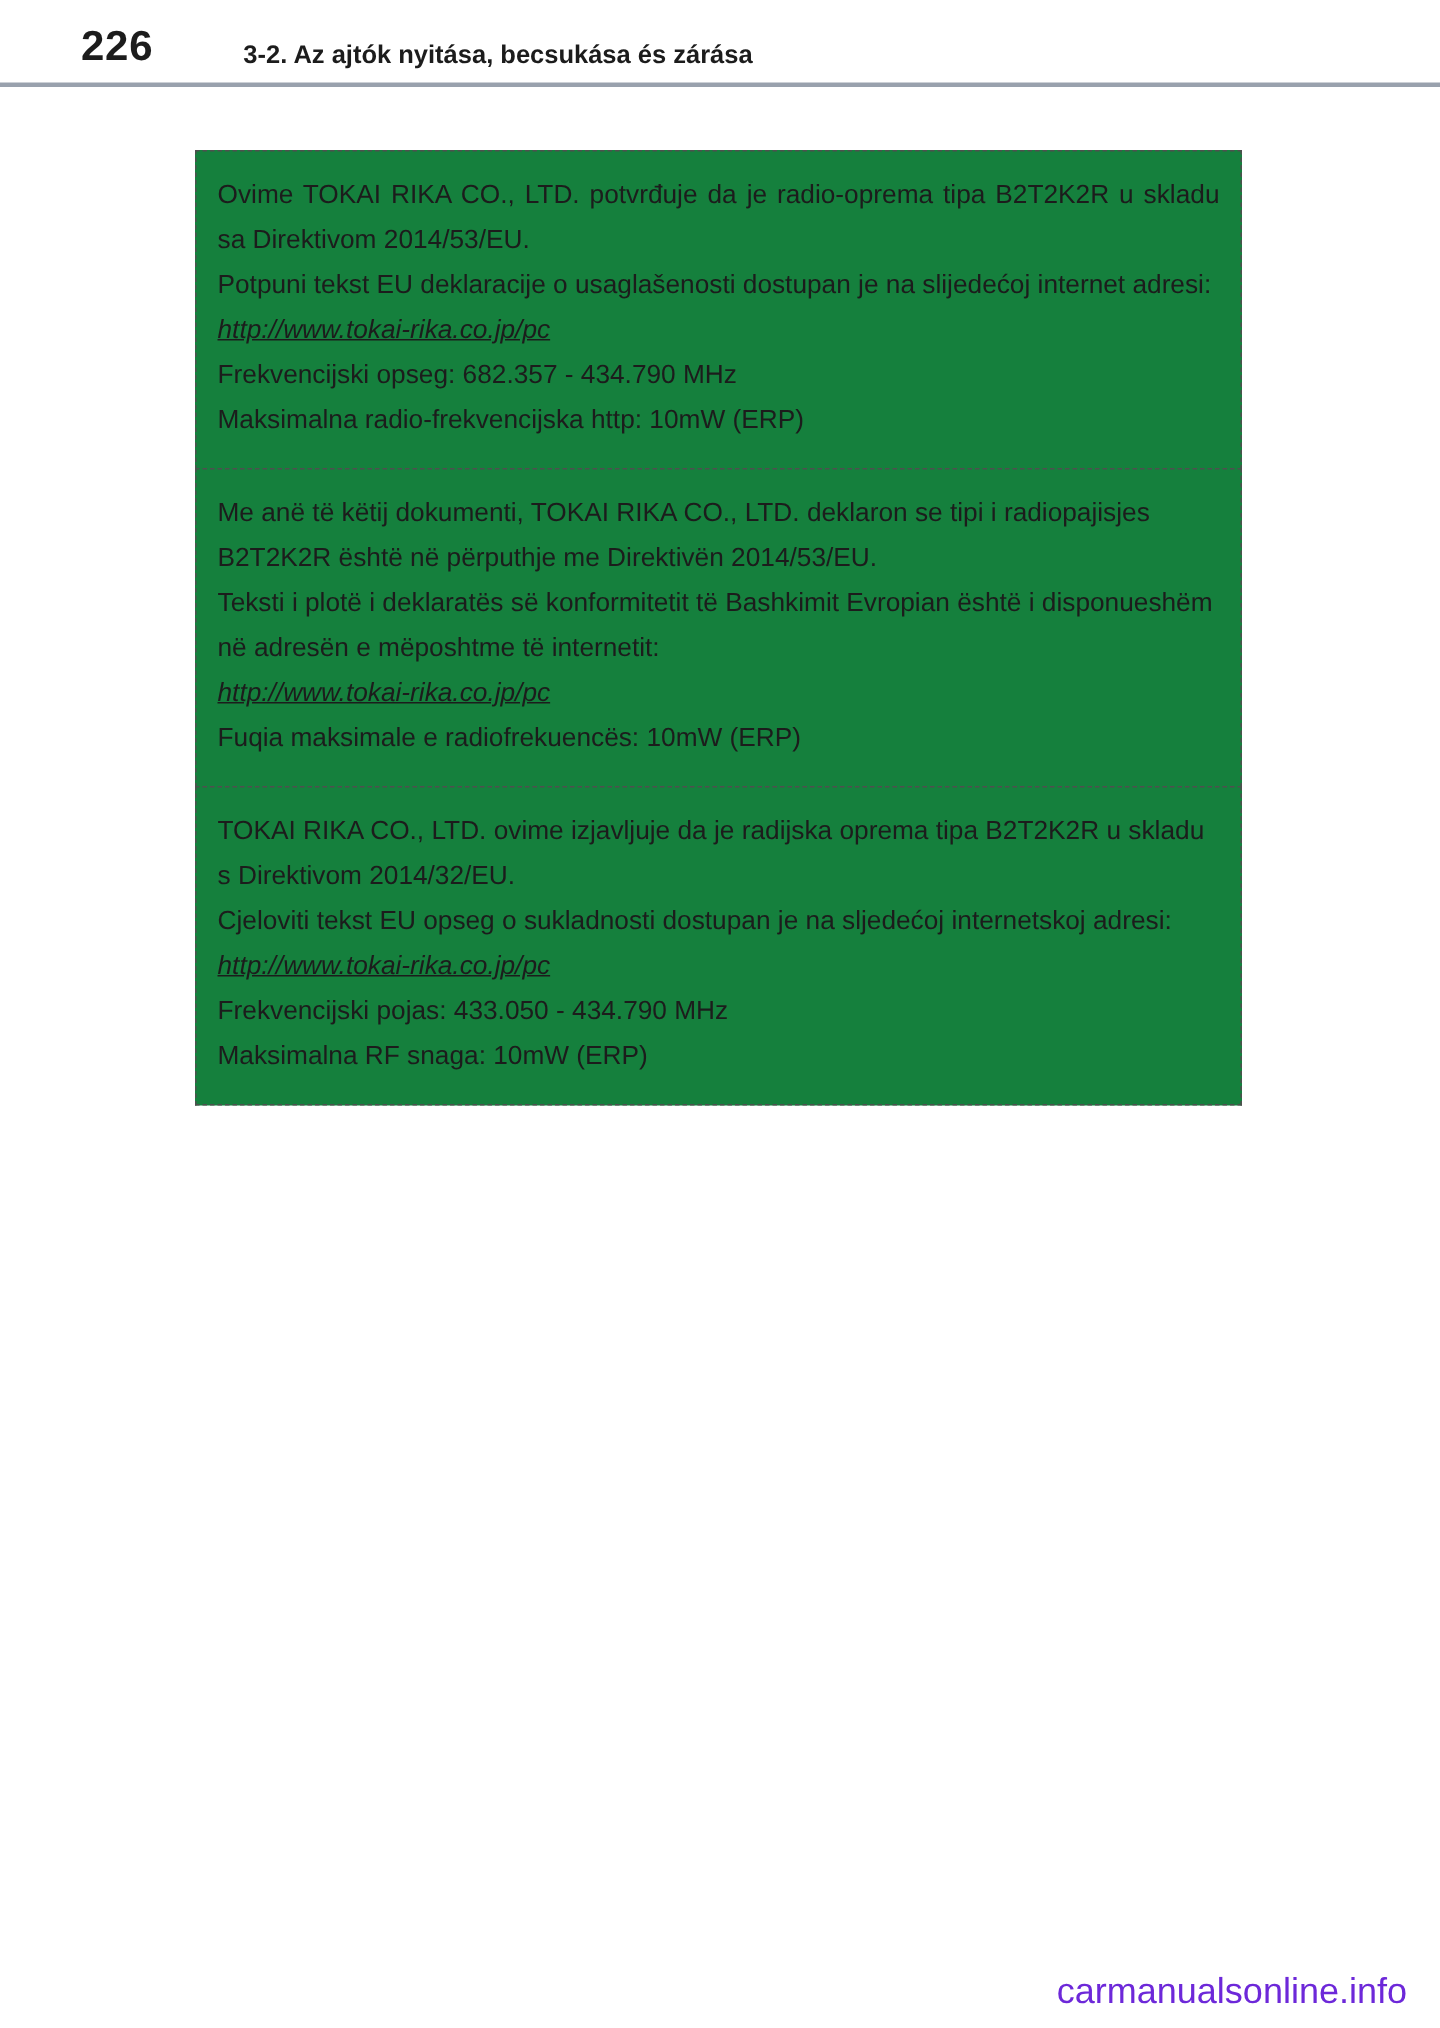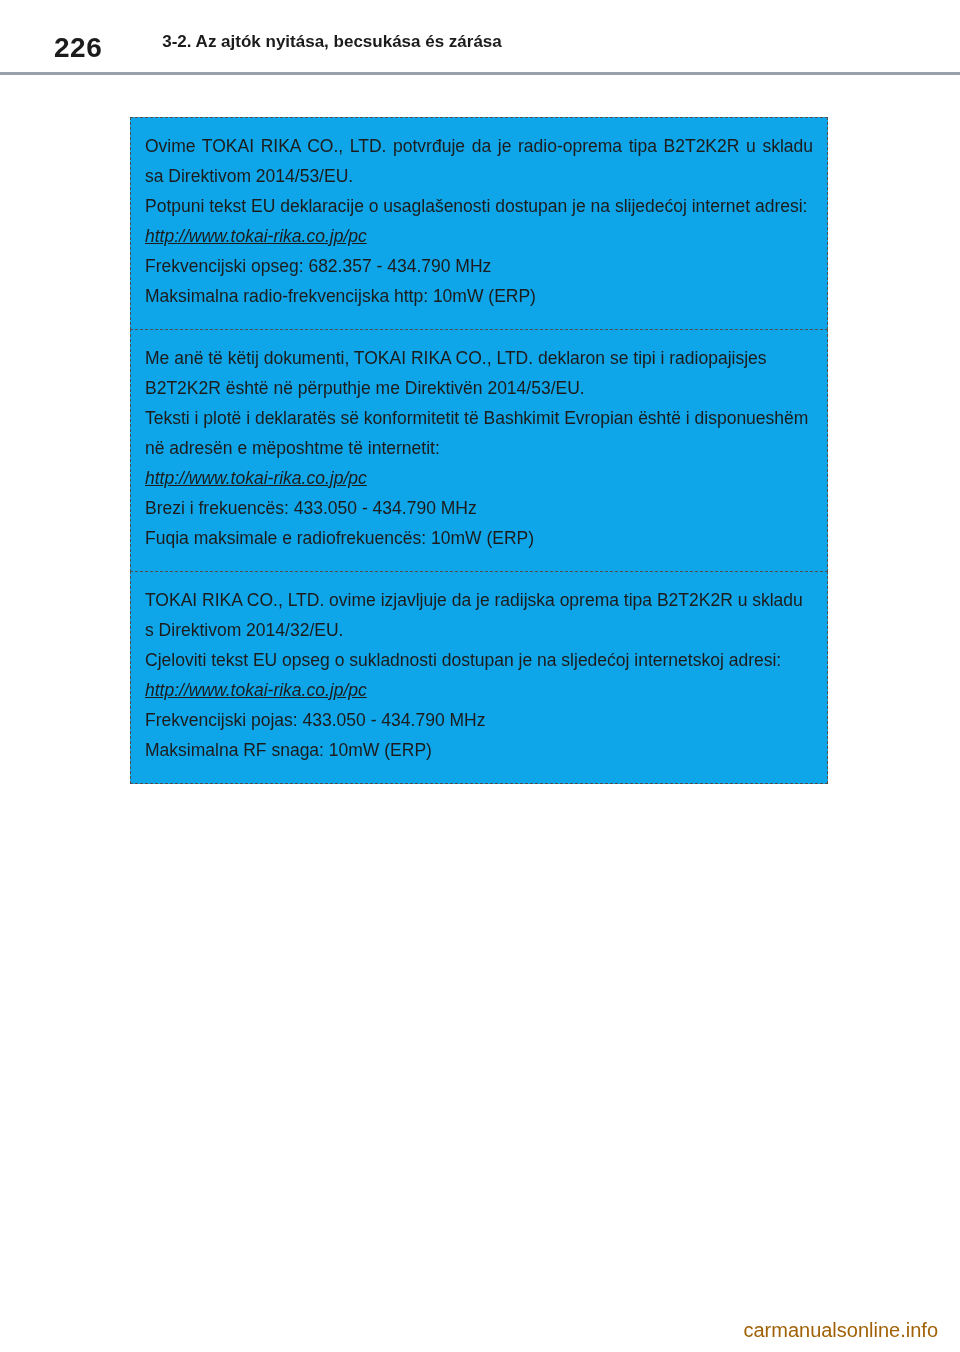--- a/index.html
+++ b/index.html
@@ -10,22 +10,22 @@
     background: #ffffff;
     font-family: "Liberation Sans", sans-serif;
     color: #1c1c1c;
     position: relative;
     overflow: hidden;
   }
 
   
   .page-header {
     display: flex;
-    align-items: flex-start;
-    padding: 32px 0 8px 54px;
+    align-items: flex-end;
+    padding: 15px 0 8px 54px;
   }
   .page-number {
     font-size: 28px;
     font-weight: bold;
     letter-spacing: 0.5px;
   }
   .chapter-title {
     font-size: 17px;
     font-weight: bold;
     margin-left: 60px;
@@ -37,21 +37,21 @@
   }
 
   
   .content {
     margin: 42px 0 0 130px;
     width: 698px;
   }
   .decl-box {
     border: 1px dashed #4f4f4f;
     padding: 13px 14px 18px 14px;
-    background: #0ea5e9;
+    background: #15803d;
   }
   .decl-box + .decl-box { margin-top: -1px; }
 
   .decl-box p {
     margin: 0;
     font-size: 17.5px;
     line-height: 30px;
   }
   .gap { margin-top: 30px; }
   .justify {
@@ -62,22 +62,22 @@
     text-decoration: underline;
     cursor: pointer;
     font-style: italic;
   }
 
   
   .watermark {
     position: absolute;
     right: 22px;
     bottom: 10px;
-    font-size: 20px;
-    color: #a16207;
+    font-size: 24px;
+    color: #6d28d9;
   }
 </style>
 </head>
 <body>
 
 <div class="page">
 
   <header class="page-header">
     <span class="page-number">226</span>
     <span class="chapter-title">3-2. Az ajtók nyitása, becsukása és zárása</span>
@@ -91,21 +91,20 @@
       <p class="gap">Potpuni tekst EU deklaracije o usaglašenosti dostupan je na slijedećoj internet adresi:</p>
       <p class="url">http://www.tokai-rika.co.jp/pc</p>
       <p class="gap">Frekvencijski opseg: 682.357 - 434.790 MHz</p>
       <p>Maksimalna radio-frekvencijska http: 10mW (ERP)</p>
     </section>
 
     <section class="decl-box">
       <p class="statement">Me anë të këtij dokumenti, TOKAI RIKA CO., LTD. deklaron se tipi i radiopajisjes B2T2K2R është në përputhje me Direktivën 2014/53/EU.</p>
       <p class="gap">Teksti i plotë i deklaratës së konformitetit të Bashkimit Evropian është i disponueshëm në adresën e mëposhtme të internetit:</p>
       <p class="url">http://www.tokai-rika.co.jp/pc</p>
-      <p class="gap">Brezi i frekuencës: 433.050 - 434.790 MHz</p>
       <p>Fuqia maksimale e radiofrekuencës: 10mW (ERP)</p>
     </section>
 
     <section class="decl-box">
       <p class="statement">TOKAI RIKA CO., LTD. ovime izjavljuje da je radijska oprema tipa B2T2K2R u skladu s Direktivom 2014/32/EU.</p>
       <p class="gap">Cjeloviti tekst EU opseg o sukladnosti dostupan je na sljedećoj internetskoj adresi:</p>
       <p class="url">http://www.tokai-rika.co.jp/pc</p>
       <p class="gap">Frekvencijski pojas: 433.050 - 434.790 MHz</p>
       <p>Maksimalna RF snaga: 10mW (ERP)</p>
     </section>

